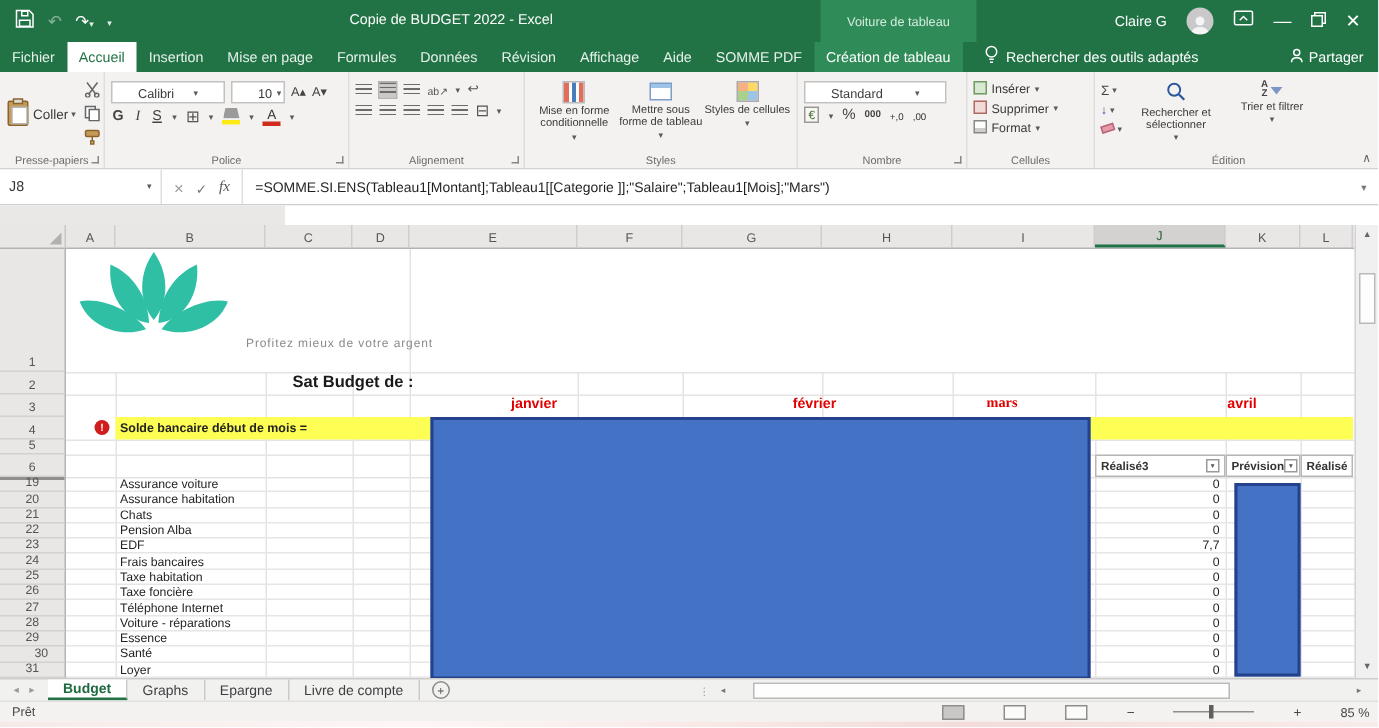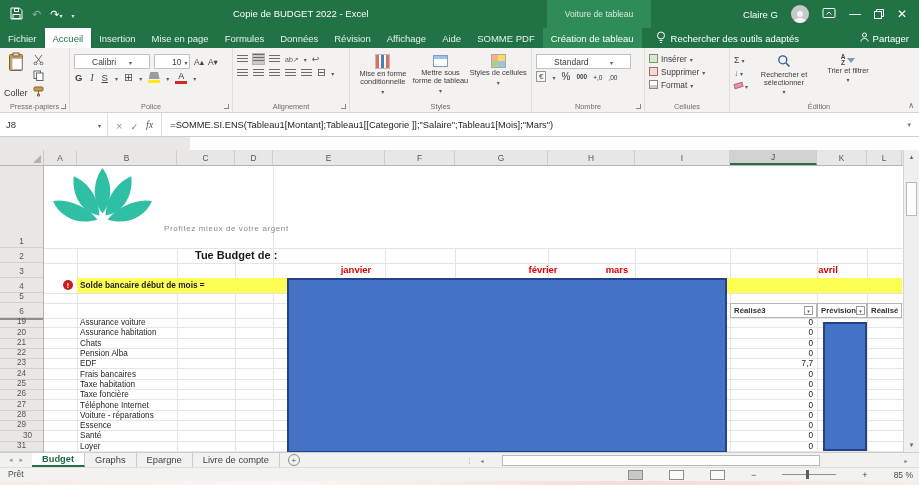--- a/index.html
+++ b/index.html
@@ -25,21 +25,21 @@
   .rtab{padding:0 8px;display:flex;align-items:center;white-space:nowrap}
   .rtab.active{background:#fff;color:#217346}
   .rtab.contextual{background:#2f8b57;color:#fff}
   .search{display:flex;align-items:center;gap:5px;margin-left:14px;color:#fff;white-space:nowrap}
   .share{position:absolute;right:10px;top:0;height:20px;display:flex;align-items:center;gap:4px;color:#fff;font-size:9.5px}
   
   .ribbon{position:absolute;top:48px;left:0;right:0;height:65px;background:#f3f2f1;border-bottom:1px solid #d5d3d1;display:flex;font-size:8.5px;color:#3b3a39}
   .rgroup{position:relative;height:100%;border-right:1px solid #e0dedc;padding:4px 4px 13px;flex:none}
   .glabel{position:absolute;bottom:1px;left:0;right:0;text-align:center;font-size:7.3px;color:#6d6b69;white-space:nowrap}
   .launcher{position:absolute;right:3px;bottom:3px;width:5px;height:5px;border-right:1px solid #8a8886;border-bottom:1px solid #8a8886}
-  .bigbtn{display:flex;flex-direction:column;align-items:center;gap:14px;font-size:9px}
+  .bigbtn{display:flex;flex-direction:row;align-items:center;gap:2px;font-size:9px}
   .smallcol{display:flex;flex-direction:column;gap:3px;align-items:flex-start;padding-top:2px}
   .hrow{display:flex;align-items:center;gap:4px;margin:2px 0}
   .selbox{height:15px;border:1px solid #c3c1bf;background:#fff;display:flex;align-items:center;padding:0 17px;font-size:8.5px;gap:3px}
   .bars{width:11px;height:8px;display:inline-block;background:repeating-linear-gradient(to bottom,#6d6b69 0 1px,transparent 1px 3px)}
   .isel{background:#cbc9c7;outline:1px solid #b5b3b1}
   .bletter{font-size:9.5px;color:#444;padding:0 1px}
   .i-borders::after{content:"⊞";font-size:11px;color:#555}
   .i-merge::after{content:"⊟";font-size:11px;color:#555}
   .i-wrap::after{content:"↩";font-size:9px;color:#555}
   .i-orient::after{content:"ab↗";font-size:7px;color:#555}
@@ -490,25 +490,25 @@
           <path d="M50 2 C60 16 60 34 50 46 C40 34 40 16 50 2Z"></path>
           <path d="M22 10 C36 16 46 30 47 48 C31 46 20 30 22 10Z"></path>
           <path d="M78 10 C64 16 54 30 53 48 C69 46 80 30 78 10Z"></path>
           <path d="M2 34 C16 31 36 40 45 52 C28 58 8 50 2 34Z"></path>
           <path d="M98 34 C84 31 64 40 55 52 C72 58 92 50 98 34Z"></path>
         </g>
       </svg>
       <div class="tagline">Profitez mieux de votre argent</div>
     </div>
 
-    <div class="btitle">Tue Budget de :</div>
+    <div class="btitle">Sat Budget de :</div>
     <div id="months">
         <div class="month" style="left: 356px;">janvier</div>
         <div class="month" style="left: 543px;">février</div>
-        <div class="month" style="left: 617px;">mars</div>
+        <div class="month" style="left: 668px; font-family: Liberation Serif, serif;">mars</div>
         <div class="month" style="left: 828px;">avril</div>
       </div>
     <div class="yband"></div>
     <span class="alerticon"></span>
     <div class="alerttext">Solde bancaire début de mois =</div>
     <div id="thead">
         <div class="thcell" style="left: 730px; width: 87px;">Réalisé3<span class="filterbtn"></span></div>
         <div class="thcell" style="left: 817px; width: 50px;">Prévision<span class="filterbtn"></span></div>
         <div class="thcell" style="left: 867px; width: 35px;">Réalisé</div>
       </div>

